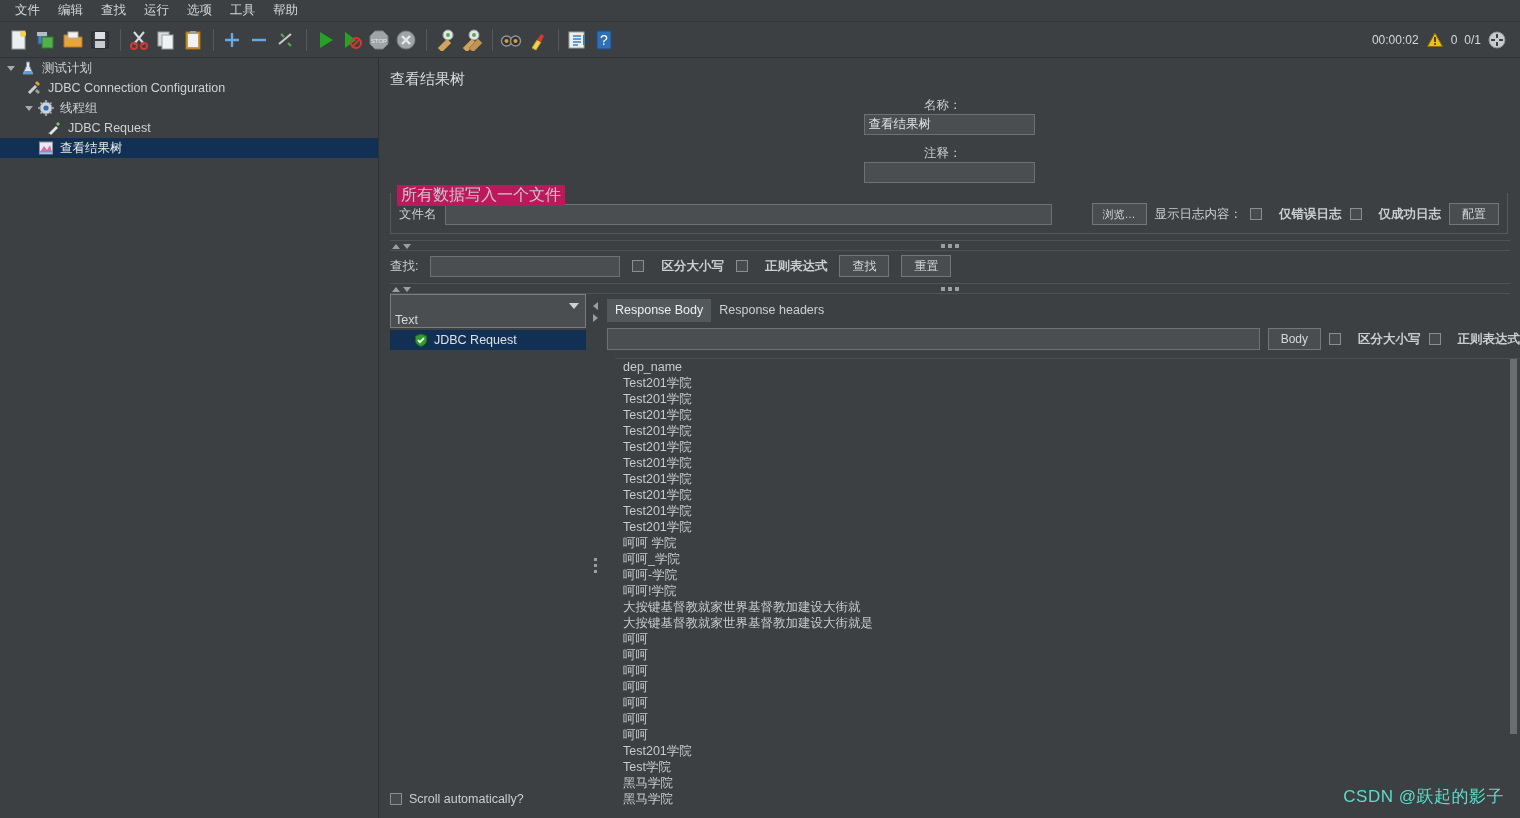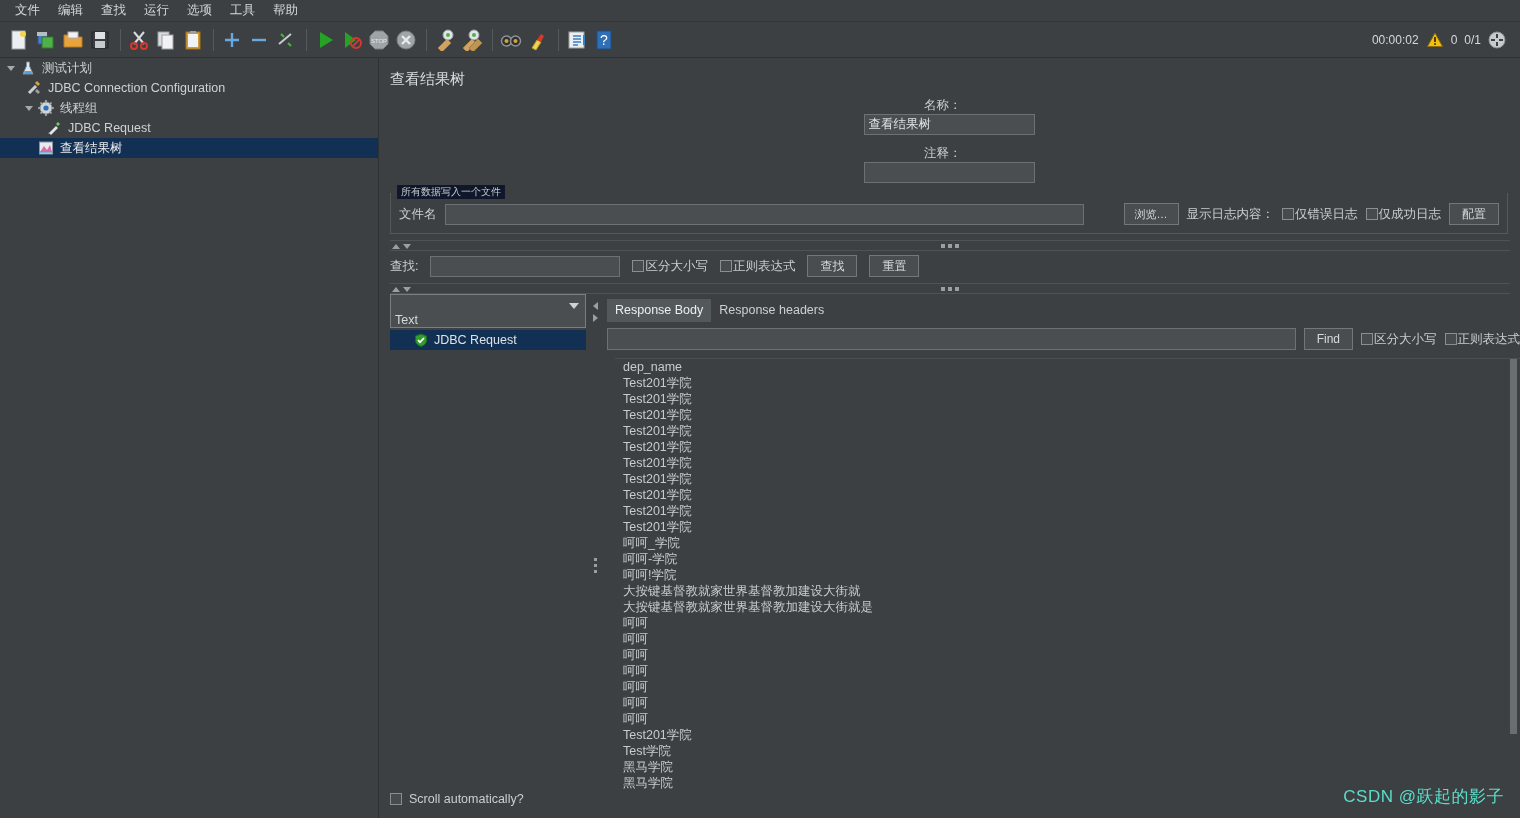--- a/index.html
+++ b/index.html
@@ -75,32 +75,32 @@
   .text-input {
     flex: 1 1 auto; height: 21px; background: #4a4e51; border: 1px solid #6d7174;
     color: #dfe2e4; font-size: 12.5px; padding: 0 4px; line-height: 19px;
     font-family: "Liberation Sans", sans-serif; outline: none;
   }
   .group-box {
     margin: 0 12px 0 10px; border: 1px solid #55595c; border-top: none;
     position: relative; padding: 10px 8px 8px 8px; margin-top: 8px;
   }
   .group-legend {
-    position: absolute; top: -8px; left: 6px; background: #0f172a;
-    padding: 0 4px; font-size: 10px; color: #c6c9cb;
+    position: absolute; top: -8px; left: 6px; background: #be185d;
+    padding: 0 4px; font-size: 16px; color: #c6c9cb;
   }
   .filerow { display: flex; align-items: center; gap: 8px; }
   .btn {
     background: #494d50; border: 1px solid #73777a; color: #d6d9db;
     font-size: 12px; height: 22px; padding: 0 12px; cursor: default;
     font-family: "Liberation Sans", sans-serif;
   }
   .btn.small { font-size: 11px; padding: 0 10px; margin-left: 32px; }
   .lbl { font-size: 12.5px; color: #cbced0; white-space: nowrap; }
-  .cb { display: inline-flex; align-items: center; gap: 1px; white-space: nowrap; }
+  .cb { display: inline-flex; align-items: center; gap: 17px; white-space: nowrap; font-weight: bold; }
   .cbox {
     width: 12px; height: 12px; border: 1px solid #8a8e91; background: #474b4e;
     flex: 0 0 auto; display: inline-block;
   }
 
   
   .splitter {
     height: 11px; margin: 6px 10px 0 10px; position: relative;
     border-top: 1px solid #4f5356; border-bottom: 1px solid #4f5356;
     background: #3c4043;
@@ -547,21 +547,21 @@
           </span>
       </div>
 
       <div class="res-right">
         <div class="subtabs">
           <div class="subtab active">Response Body</div>
           <div class="subtab">Response headers</div>
         </div>
         <div class="findbar">
           <input class="find-input" value="" style="">
-          <button class="btn">Find</button>
+          <button class="btn">Body</button>
           <label class="cb">
             <span class="cbox"></span>
             <span class="lbl">区分大小写</span>
           </label>
           <label class="cb">
             <span class="cbox"></span>
             <span class="lbl">正则表达式</span>
           </label>
         </div>
 
@@ -571,20 +571,21 @@
               <div class="body-line">Test201学院</div>
               <div class="body-line">Test201学院</div>
               <div class="body-line">Test201学院</div>
               <div class="body-line">Test201学院</div>
               <div class="body-line">Test201学院</div>
               <div class="body-line">Test201学院</div>
               <div class="body-line">Test201学院</div>
               <div class="body-line">Test201学院</div>
               <div class="body-line">Test201学院</div>
               <div class="body-line">Test201学院</div>
+              <div class="body-line">呵呵 学院</div>
               <div class="body-line">呵呵_学院</div>
               <div class="body-line">呵呵-学院</div>
               <div class="body-line">呵呵!学院</div>
               <div class="body-line">大按键基督教就家世界基督教加建设大街就</div>
               <div class="body-line">大按键基督教就家世界基督教加建设大街就是</div>
               <div class="body-line">呵呵</div>
               <div class="body-line">呵呵</div>
               <div class="body-line">呵呵</div>
               <div class="body-line">呵呵</div>
               <div class="body-line">呵呵</div>

